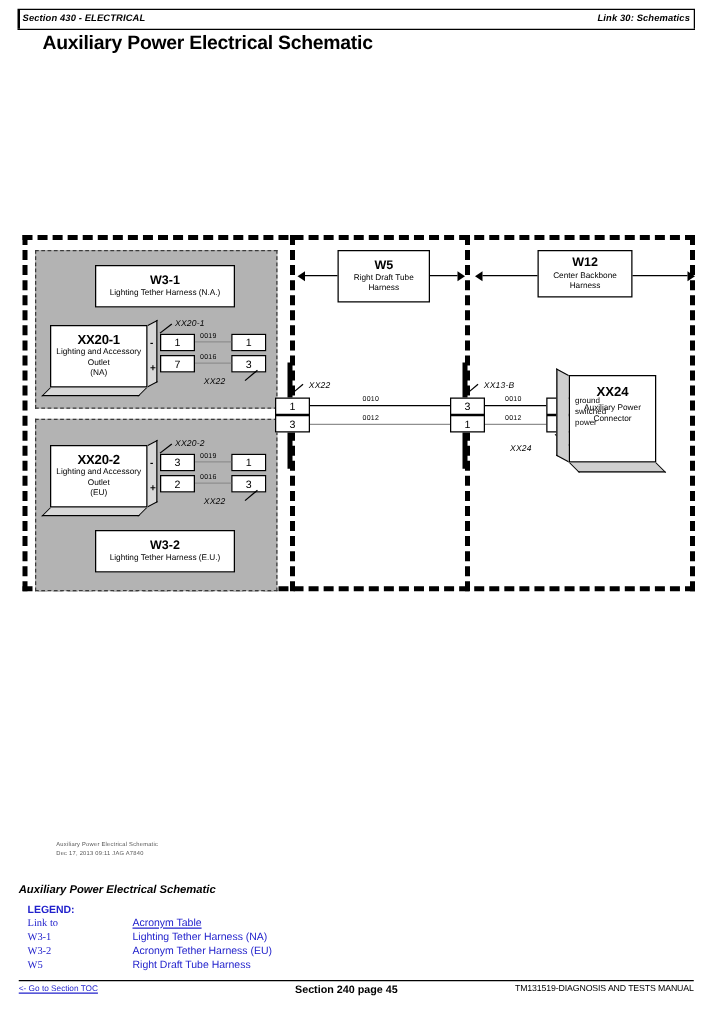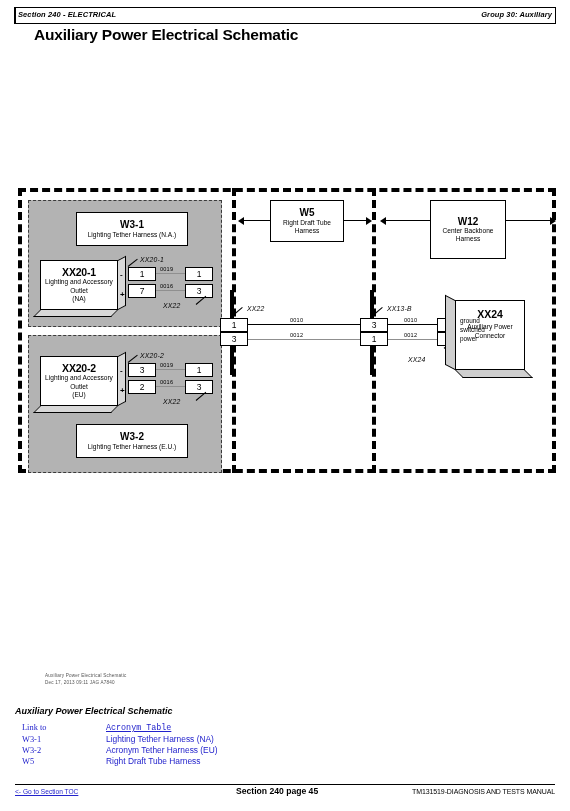--- a/index.html
+++ b/index.html
@@ -33,21 +33,21 @@
 
   
   .box{position:absolute;background:#fff;border:1.2px solid #000;box-sizing:border-box;
        display:flex;flex-direction:column;align-items:center;justify-content:center;text-align:center;}
   .box .bt{font-size:10px;font-weight:bold;color:#000;line-height:1.15;}
   .box .bs{font-size:6.6px;color:#000;line-height:1.25;}
 
   .w31{left:76px;top:32px;width:112px;height:34px;}
   .w32{left:76px;top:244px;width:112px;height:34px;}
   .w5 {left:270px;top:20px;width:74px;height:42px;}
-  .w12{left:430px;top:20px;width:76px;height:59px;}
+  .w12{left:430px;top:20px;width:76px;height:38px;}
 
   
   .outlet{position:absolute;}
   .outlet .face{position:absolute;left:0;top:0;width:100%;height:100%;background:#fff;
        border:1.2px solid #000;box-sizing:border-box;
        display:flex;flex-direction:column;align-items:center;justify-content:center;text-align:center;}
   .outlet .side{position:absolute;left:100%;top:0;width:8px;height:100%;background:#d8d8d8;
        border:1.2px solid #000;border-left:none;box-sizing:border-box;
        transform:skewY(-28deg);transform-origin:left top;}
   .outlet .bot{position:absolute;left:0;top:100%;width:100%;height:7px;background:#d8d8d8;
@@ -98,35 +98,35 @@
 
   .caption-small{position:absolute;left:45px;top:673px;font-size:4.6px;color:#555;line-height:1.5;letter-spacing:.2px;}
 
   
   .fig-title{position:absolute;left:15px;top:706px;font-size:9px;font-weight:bold;font-style:italic;color:#000;}
   .legend{position:absolute;left:22px;top:722px;font-size:8.4px;color:#2222cc;}
   .legend .lg-h{font-weight:bold;margin-bottom:1px;}
   .legend table{border-collapse:collapse;}
   .legend td{padding:0 0 1px 0;font-size:8.4px;color:#2222cc;white-space:nowrap;}
   .legend td.k{width:84px;font-family:Liberation Serif, serif;}
-  .legend a,.ulink{color:#2222cc;text-decoration:underline;font-family:Liberation Mono, monospace;}
+  .legend a,.ulink{color:#2222cc;text-decoration:underline;}
 
   .foot-rule{position:absolute;left:15px;top:784px;width:540px;height:1.2px;background:#000;}
   .foot-l{position:absolute;left:15px;top:788px;font-size:6.6px;color:#2222cc;text-decoration:underline;}
   .foot-c{position:absolute;left:236px;top:786px;font-size:8.6px;font-weight:bold;color:#000;}
   .foot-r{position:absolute;right:15px;top:788px;font-size:7px;color:#000;letter-spacing:-.1px;}
 </style>
 </head>
 <body>
 
 <div class="hdr">
   <div class="bar-l"></div>
   <div class="bar-r"></div>
-  <div class="hdr-l">Section 240 - ELECTRICAL</div>
-  <div class="hdr-r">Group 30: Auxiliary</div>
+  <div class="hdr-l">Section 430 - ELECTRICAL</div>
+  <div class="hdr-r">Link 30: Schematics</div>
 </div>
 
 <div class="page-title">Auxiliary Power Electrical Schematic</div>
 
 <div class="canvas">
 
   <div class="outer-frame"></div>
   <div class="vdiv a"></div>
   <div class="vdiv b"></div>
 
@@ -260,20 +260,21 @@
 
 </div>
 
 <div class="caption-small">
   <div>Auxiliary Power Electrical Schematic</div>
   <div>Dec 17, 2013    09:11   JAG A7840</div>
 </div>
 
 <div class="fig-title">Auxiliary Power Electrical Schematic</div>
 <div class="legend">
+  <div class="lg-h">LEGEND:</div>
   <table>
     <tbody>
         <tr>
       <td class="k">Link to</td>
       <td><span class="ulink">Acronym Table</span></td>
     </tr>
     <tr>
       <td class="k">W3-1</td>
       <td>Lighting Tether Harness (NA)</td>
     </tr>

